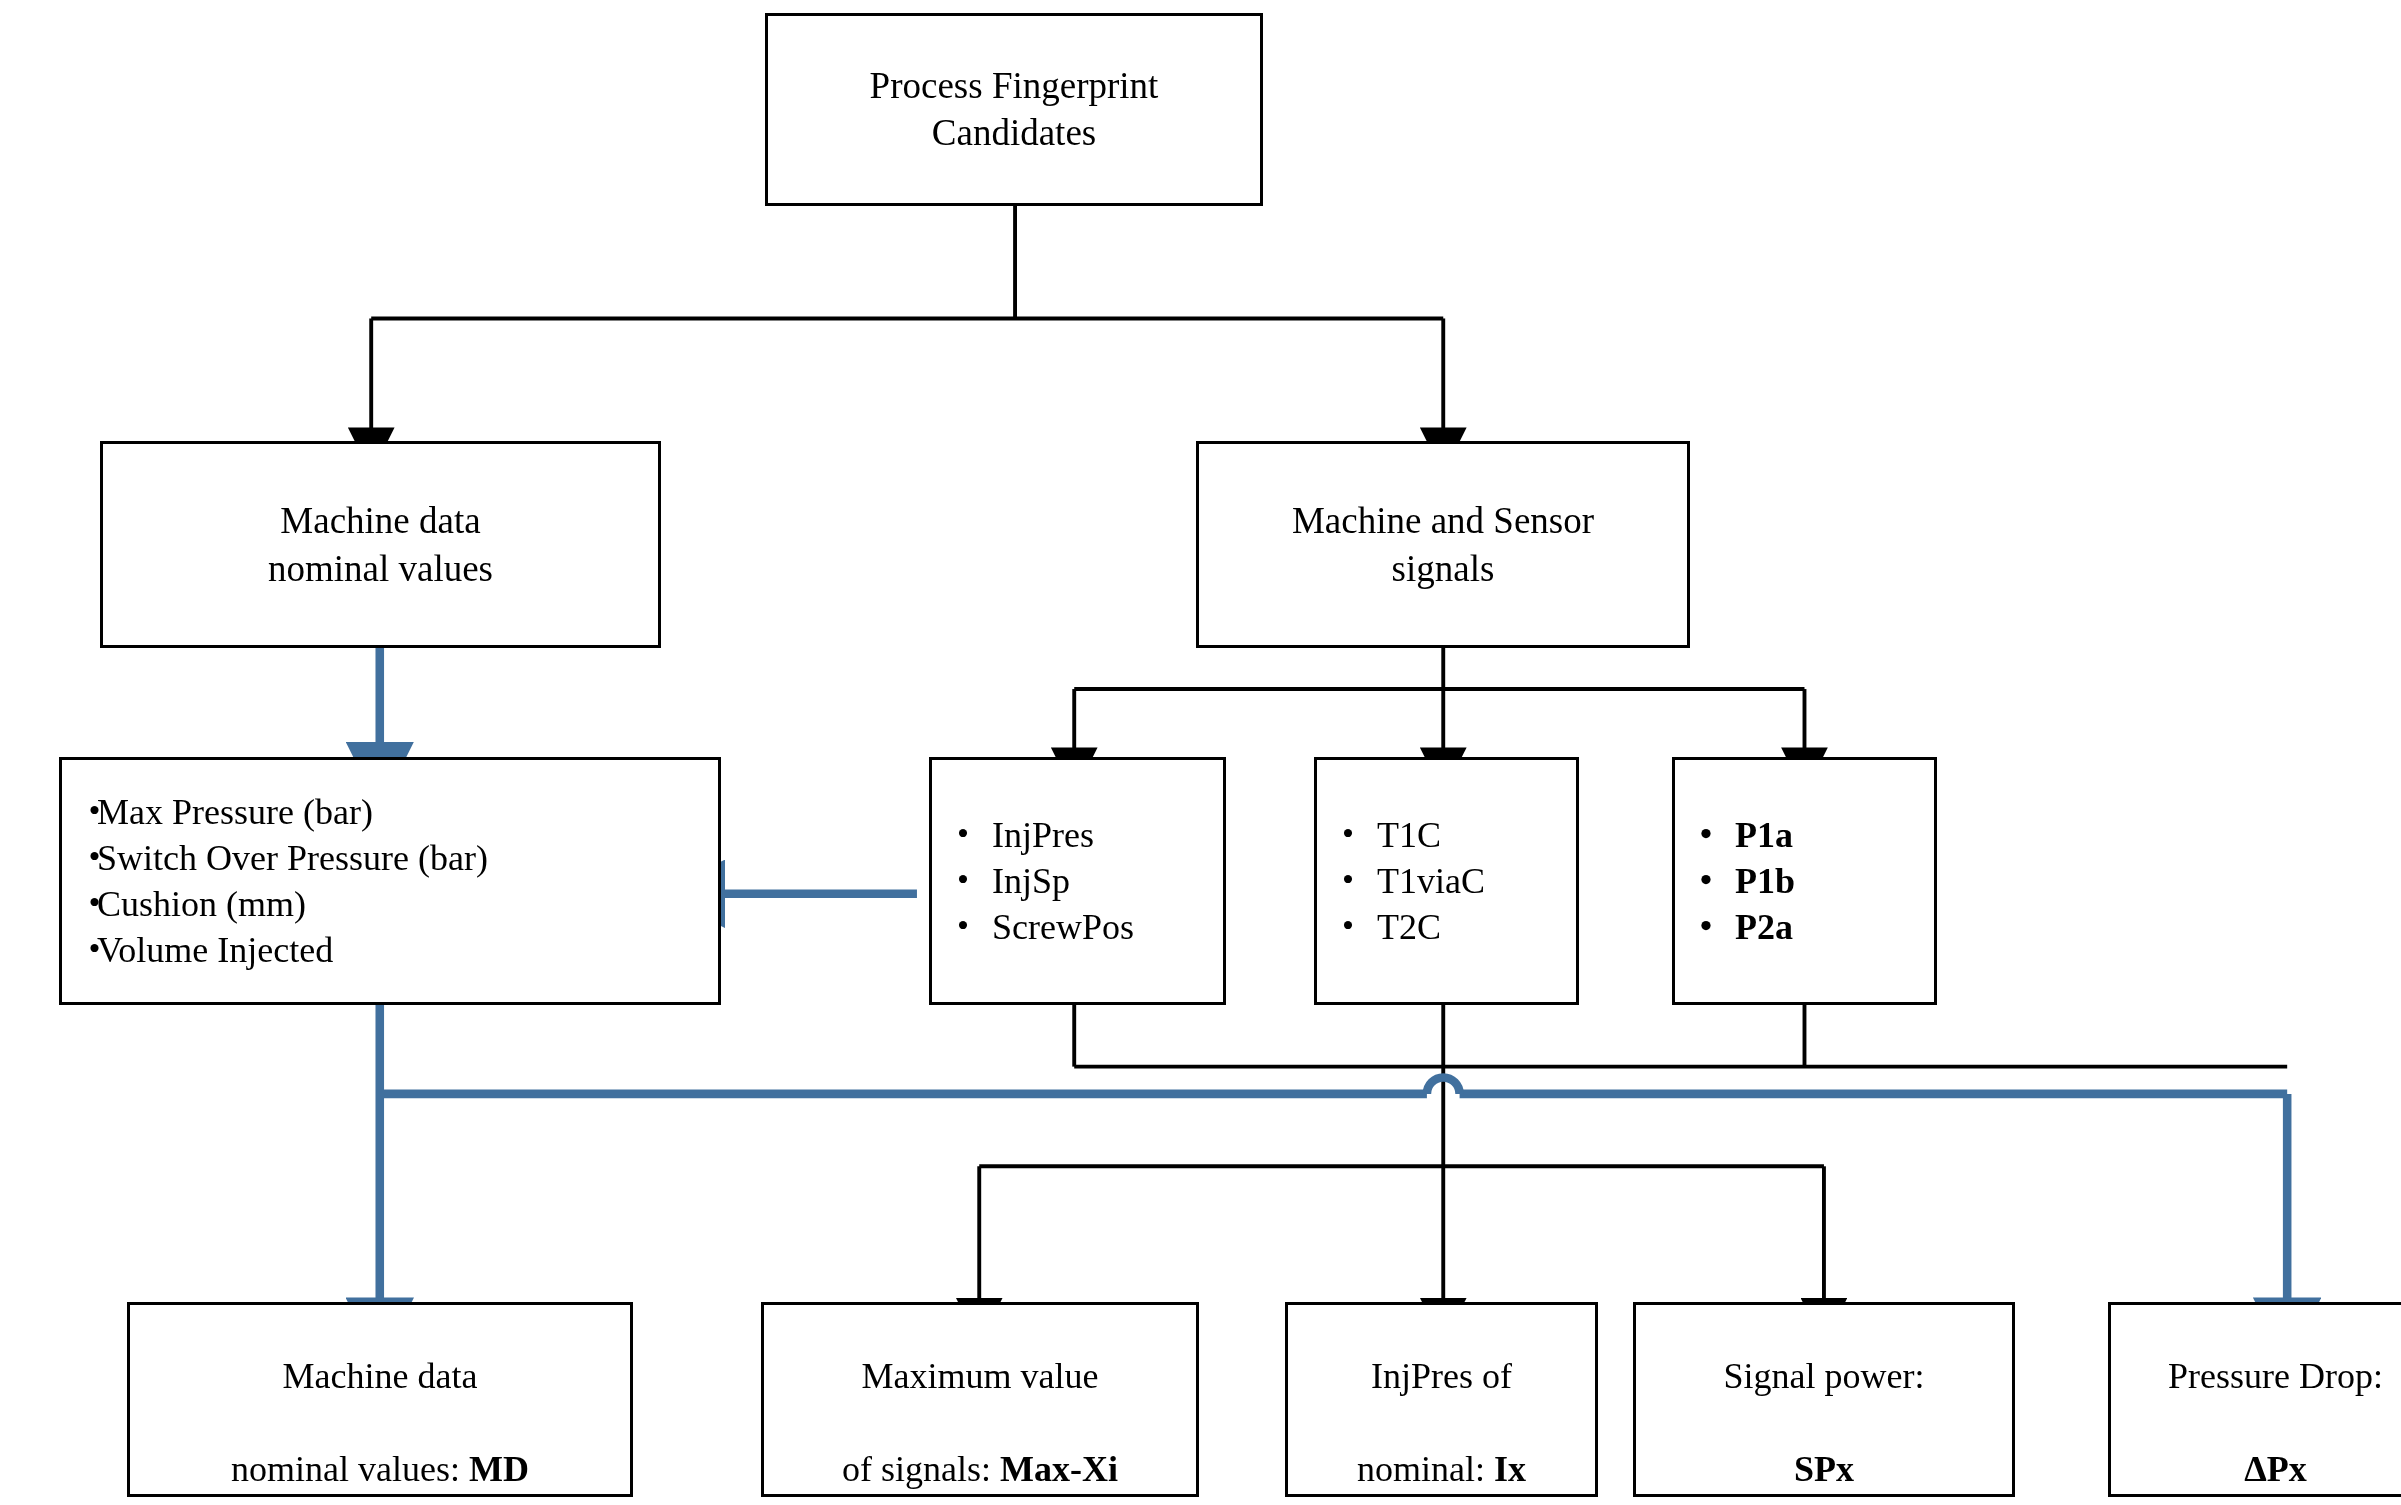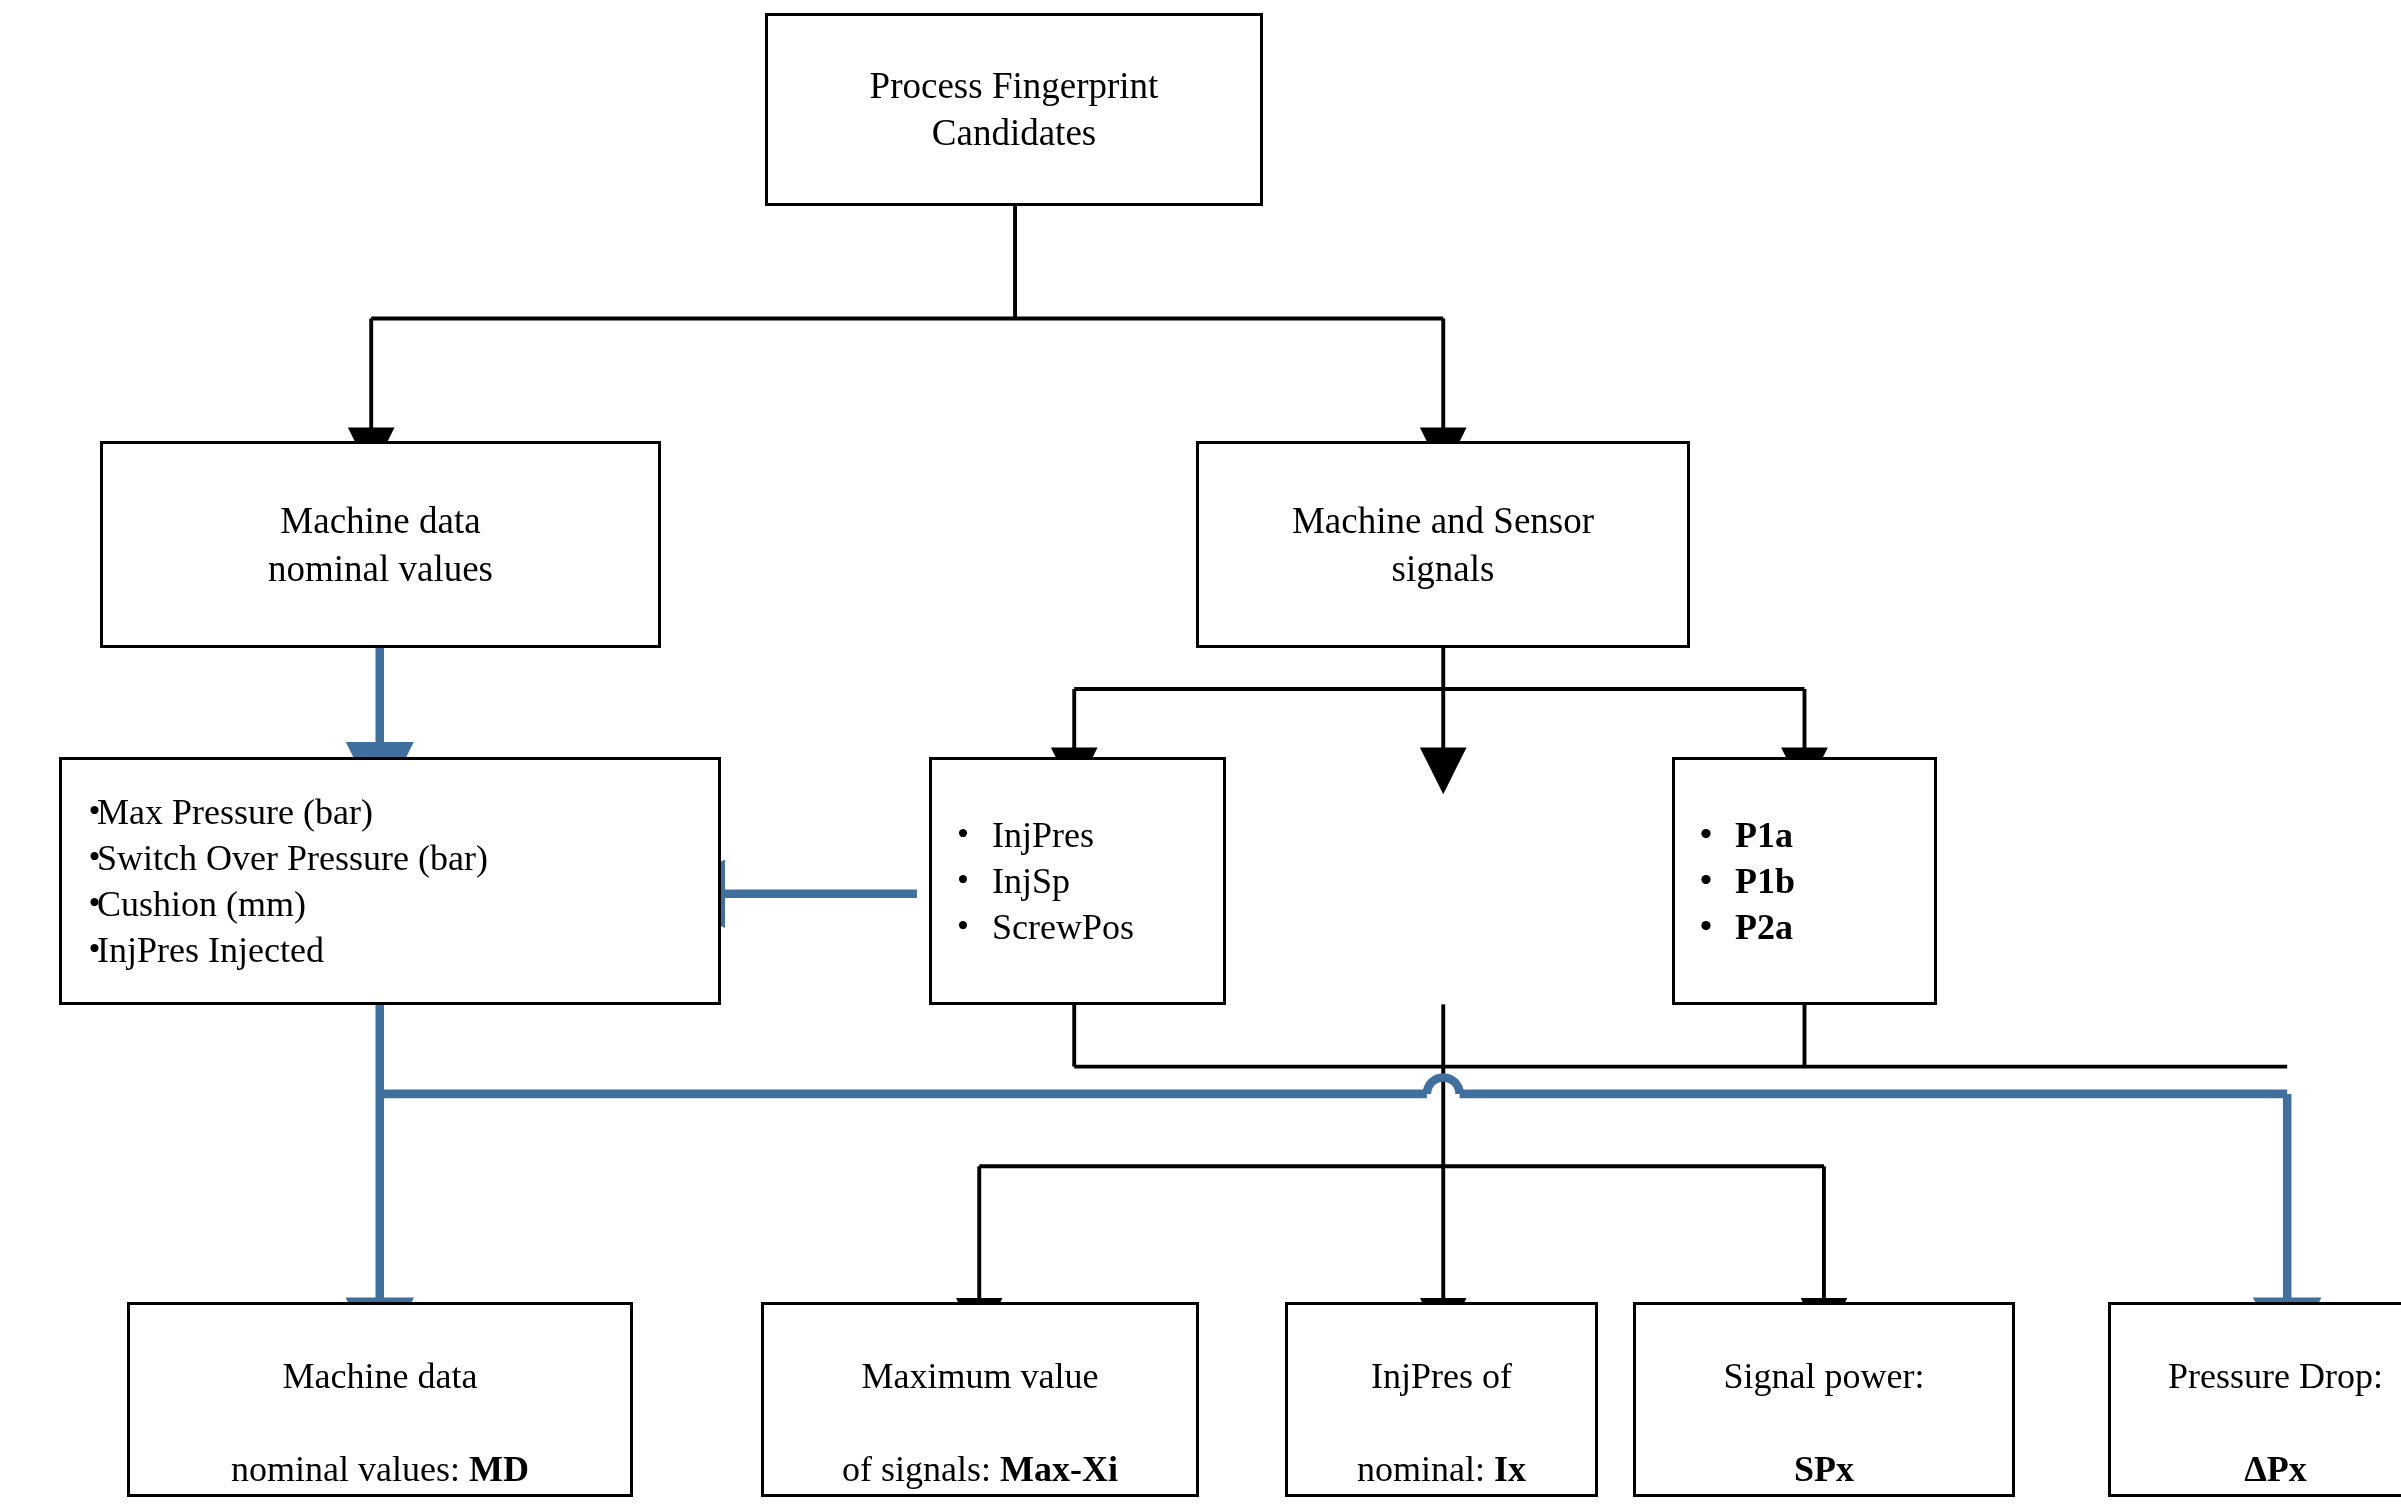--- a/index.html
+++ b/index.html
@@ -149,32 +149,39 @@
   <div class="node fs-47" style="left:1151px; top:441px; width:494px; height:207px;">
     <span class="txt">Machine and Sensor
 signals</span>
   </div>
 
   <div class="node list fs-46" style="left:14px; top:757px; width:662px; height:248px;">
     <ul>
       <li>Max Pressure (bar)</li>
       <li>Switch Over Pressure (bar)</li>
       <li>Cushion (mm)</li>
-      <li>InjPres Injected</li>
+      <li>Volume Injected</li>
     </ul>
   </div>
 
   <div class="node list tight fs-46" style="left:884px; top:757px; width:297px; height:248px;">
     <ul>
       <li>InjPres</li>
       <li>InjSp</li>
       <li>ScrewPos</li>
     </ul>
   </div>
 
+  <div class="node list tight fs-46" style="left:1269px; top:757px; width:265px; height:248px;">
+    <ul>
+      <li>T1C</li>
+      <li>T1viaC</li>
+      <li>T2C</li>
+    </ul>
+  </div>
 
   <div class="node list tight fs-46" style="left:1627px; top:757px; width:265px; height:248px;font-weight:bold;">
     <ul>
       <li>P1a</li>
       <li>P1b</li>
       <li>P2a</li>
     </ul>
   </div>
 
   <div class="node fs-46" style="left:82px; top:1302px; width:506px; height:195px;">

